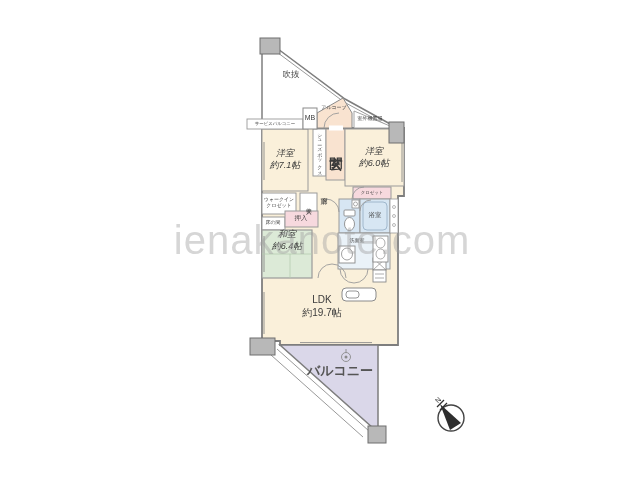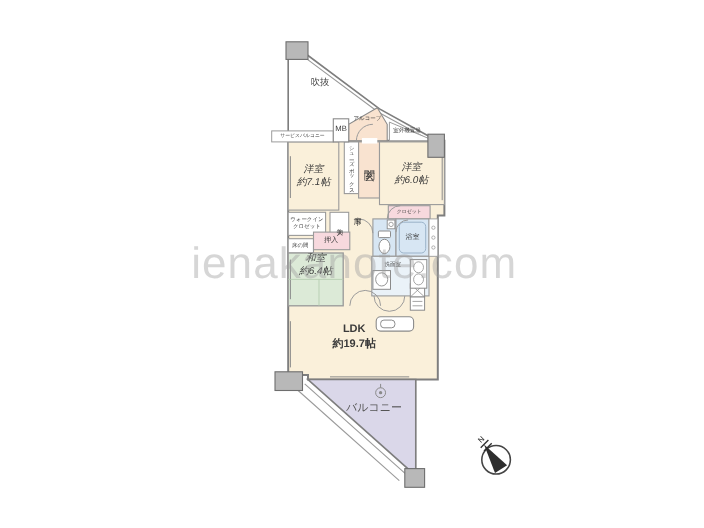--- a/index.html
+++ b/index.html
@@ -3,23 +3,23 @@
 <meta charset="utf-8">
 <style>
   html,body{margin:0;padding:0;background:#fff;}
   #canvas{position:relative;width:584px;height:480px;background:#ffffff;overflow:hidden;
           font-family:"Liberation Sans","DejaVu Sans",sans-serif;}
   svg.plan{position:absolute;left:0;top:0;z-index:1;}
   .lbl{position:absolute;z-index:3;transform:translate(-50%,-50%);
        font-size:8px;color:#3a3a3a;white-space:nowrap;text-align:center;line-height:1.3;}
   .two span{display:block;}
   .s9{font-size:9px;font-style:italic;}
-  .s10{font-size:10px;font-weight:bold;}
+  .s10{font-size:10px;}
   .s85{font-size:8.5px;color:#444;}
-  .s75{font-size:10px;}
+  .s75{font-size:13px;font-weight:bold;}
   .s7{font-size:7px;}
   .sc80{transform:translate(-50%,-50%) scale(0.80);}
   .sc70{transform:translate(-50%,-50%) scale(0.70);}
   .sc62{transform:translate(-50%,-50%) scale(0.62);}
   .sc55{transform:translate(-50%,-50%) scale(0.55);}
   .vert{writing-mode:vertical-rl;text-orientation:upright;letter-spacing:1px;}
   .vert.sc70{transform:translate(-50%,-50%) scale(0.70);}
   .vert.sc62{transform:translate(-50%,-50%) scale(0.62);}
   .watermark{position:absolute;left:322px;top:240px;transform:translate(-50%,-50%);
              z-index:4;font-size:40px;color:#9f9f9f;opacity:0.42;letter-spacing:1px;

